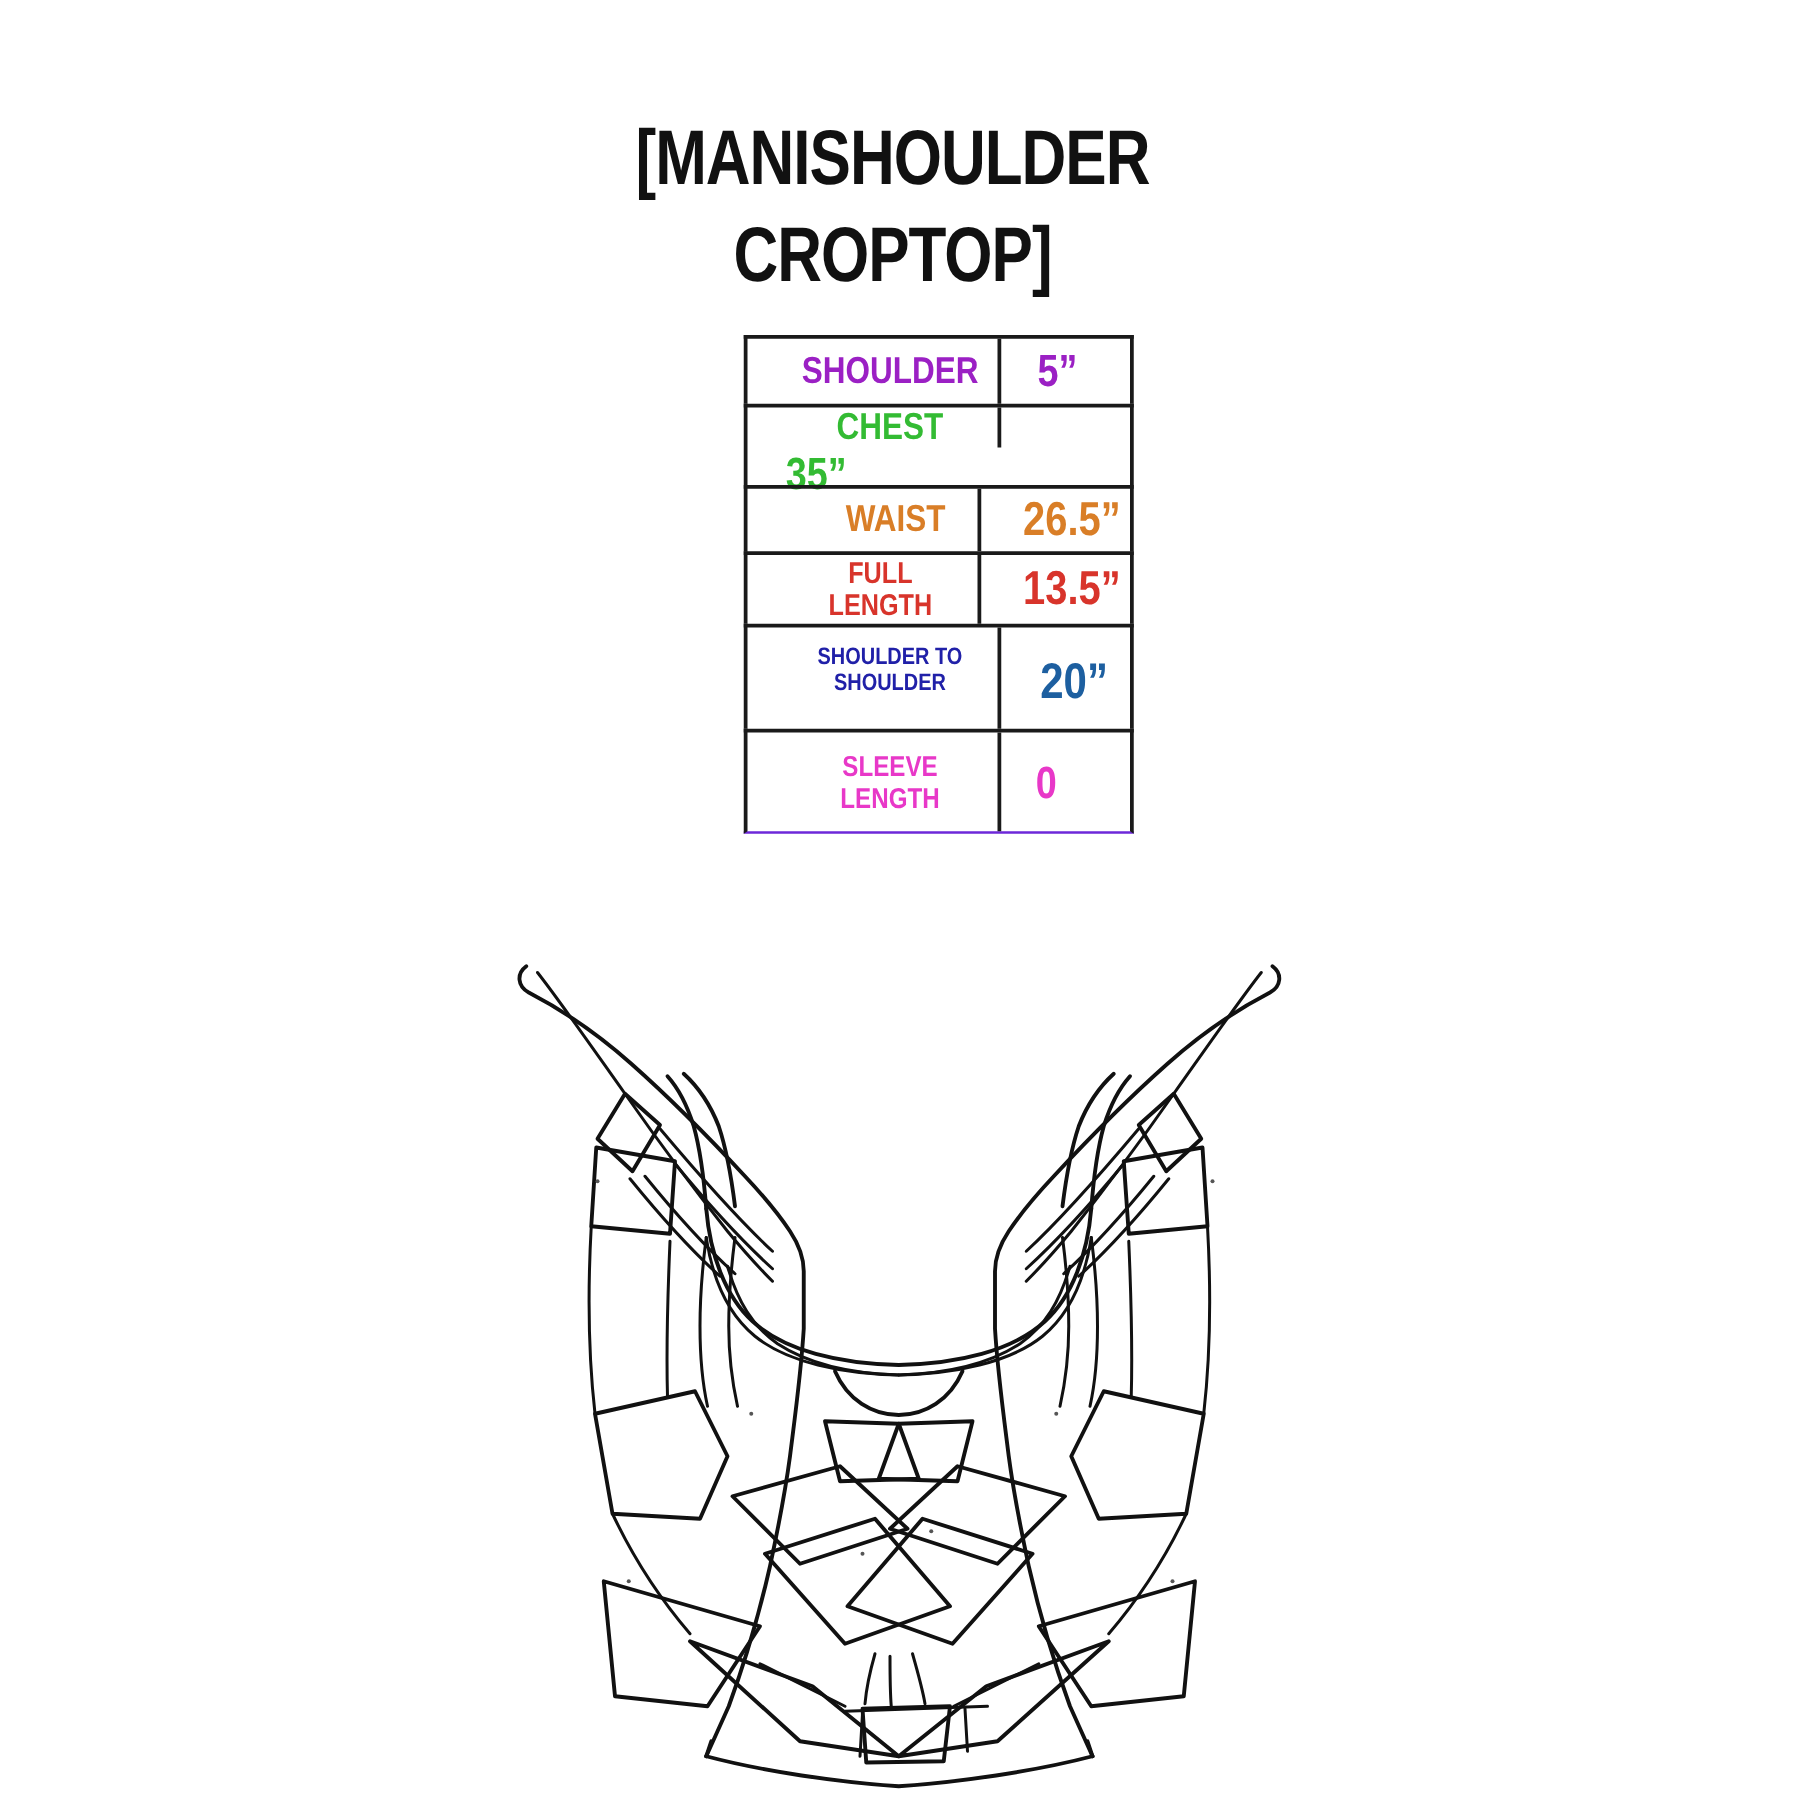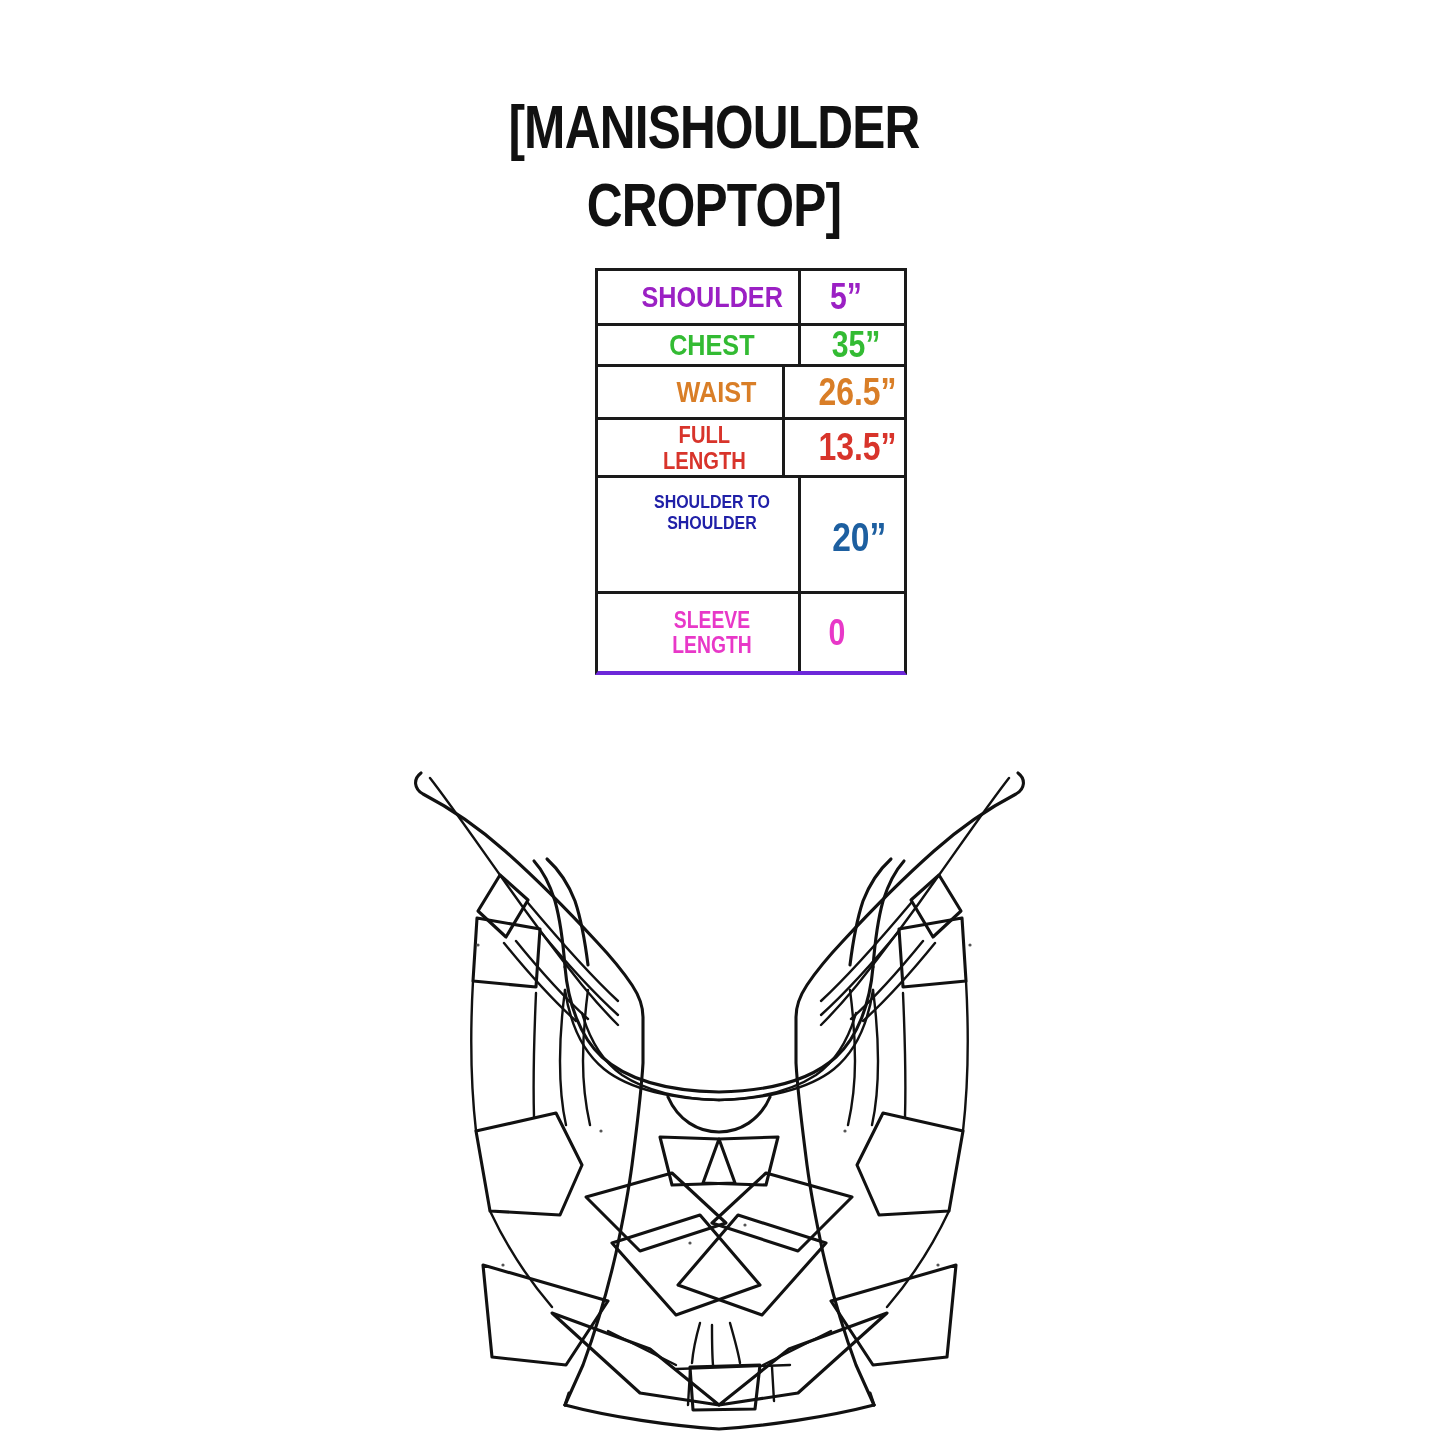--- a/index.html
+++ b/index.html
@@ -38,21 +38,21 @@
     width:312px; height:438px;
   }
   .trow{
     display:flex;
     width:100%;
     border-left:3px solid #1a1a1a;
     border-right:3px solid #1a1a1a;
     border-top:3px solid #1a1a1a;
     position:relative;
   }
-  .trow:last-child{ border-bottom:4px solid #6d28d9; }
+  .trow:last-child{ border-bottom:2px solid #6d28d9; }
   .tcell-label, .tcell-value{
     display:flex;
     align-items:center;
     justify-content:center;
     text-align:center;
     font-family:"Liberation Sans Narrow","Liberation Sans",sans-serif;
     font-weight:bold;
     transform-origin:center center;
   }
   .tcell-label{
@@ -65,24 +65,24 @@
     width:auto;
     flex:1;
     padding-left:26px;
     justify-content:flex-start;
   }
   .lbl-txt{ transform:scaleX(0.84); display:inline-block; white-space:pre-line; line-height:1.08; }
   .val-txt{ transform:scaleX(0.84); display:inline-block; }
 
   
   .r-shoulder   { height:55px; }
-  .r-chest      { height:41px; }
+  .r-chest      { height:65px;flex-direction:column; }
   .r-waist      { height:53px;padding-left:24px; }
   .r-fulllength { height:58px; }
-  .r-s2s        { height:116px; align-items:flex-start; }
+  .r-s2s        { height:84px; align-items:flex-start; }
   .r-s2s .tcell-label{ height:100%; align-items:flex-start; padding-top:14px; }
   .r-s2s .tcell-value{ height:100%; align-items:center; padding-top:6px; }
   .r-sleeve     { height:84px; }
 
   
   .r-shoulder   .lbl-txt{ font-size:30px; }
   .r-shoulder   .val-txt{ font-size:36px; }
   .r-chest      .lbl-txt{ font-size:30px; }
   .r-chest      .val-txt{ font-size:36px; }
   .r-waist      .lbl-txt{ font-size:30px; }

